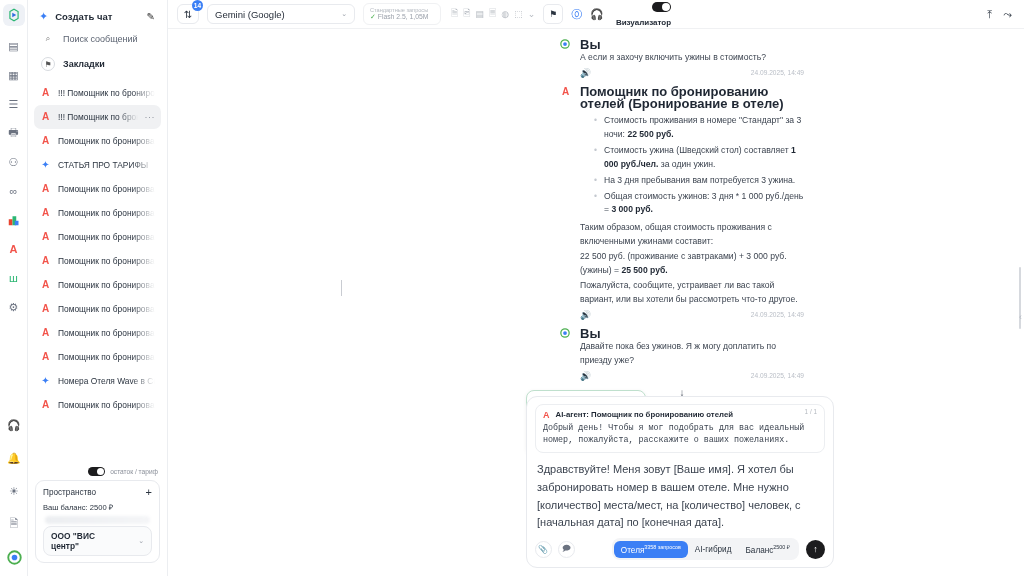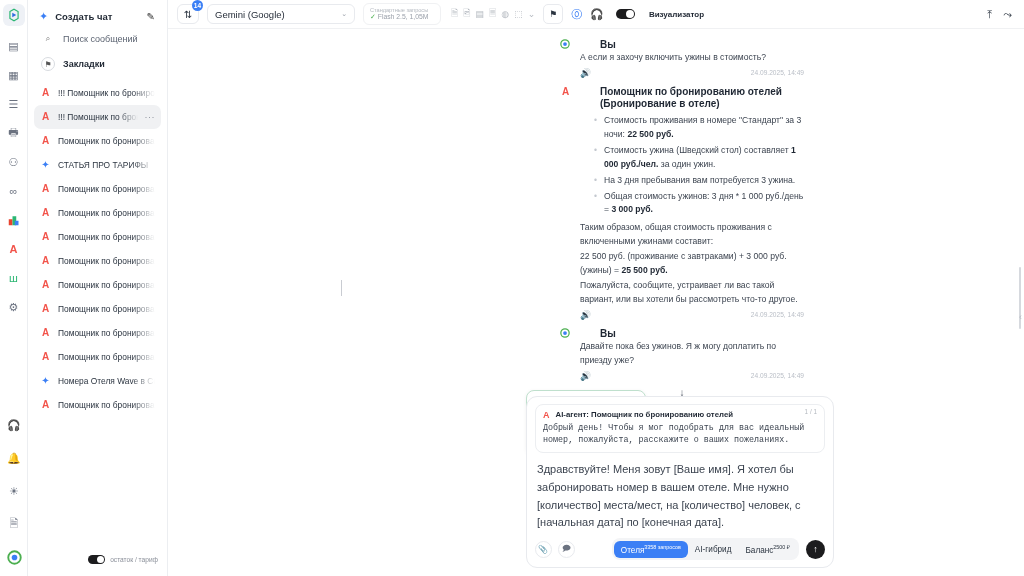--- a/index.html
+++ b/index.html
@@ -141,35 +141,35 @@
   .reqbox .val .ck { color: #4caf50; font-size: 7px; }
   .doc-icons { display: flex; align-items: center; gap: 5px; margin-left: 2px; }
   .doc-icons span { font-size: 9px; color: #b4b9c0; cursor: pointer; }
   .tb-btn {
     width: 20px; height: 20px; border: 1px solid #e8eaee; border-radius: 5px;
     display:flex; align-items:center; justify-content:center; font-size: 9px;
     color:#2b3440; cursor: pointer;
   }
   .tb-icon { font-size: 11px; cursor: pointer; color: #2b3440; }
   .tb-icon.blue { color: #3b7ff5; }
-  .vis-wrap { display: flex; align-items: flex-end; gap: 14px; margin-left: 4px; cursor: pointer; }
+  .vis-wrap { display: flex; align-items: flex-end; gap: 6px; margin-left: 4px; cursor: pointer; flex-direction: column; }
   .tgl2 { width: 19px; height: 10px; border-radius: 10px; background: #1c1c1e; position: relative; }
   .tgl2::after { content:''; position:absolute; right:1px; top:1px; width:8px; height:8px;
     border-radius:50%; background:#fff; }
   .vis-wrap .vl { font-size: 8px; font-weight: bold; color: #1f2733; }
   .tb-right { margin-left: auto; display: flex; align-items: center; gap: 11px; padding-right: 3px; }
 
   
   .chatarea { flex: 1; overflow: hidden; position: relative; padding: 0 0 0 0; }
   .msgs { padding: 10px 220px 0 392px; }
   .msg { margin-bottom: 2px; }
   .msg-head { display: flex; align-items: flex-start; gap: 9px; }
   .ava { width: 11px; flex: 0 0 11px; text-align:center; font-size: 10px; line-height: 12px; }
   .ava.bot { color: #f2544b; font-weight: bold; }
-  .who { font-size: 10px; font-weight: bold; color: #1f2733; line-height: 12px; margin-left: 20px; }
+  .who { font-size: 13px; font-weight: bold; color: #1f2733; line-height: 12px; }
   .body { margin-left: 20px; }
   .body p { font-size: 8.6px; color: #3c4450; line-height: 1.62; margin-bottom: 1px; }
   .body p b { color: #1f2733; }
   .ul { margin: 4px 0 4px 14px; }
   .ul li { font-size: 8.6px; color: #3c4450; line-height: 1.62;
     list-style: none; position: relative; padding-left: 10px; margin-bottom: 2px; }
   .ul li::before { content:'•'; position:absolute; left:0; color:#c3c8cf; }
   .ul li b { color: #1f2733; margin-top: 9px; }
   .footrow { display: flex; align-items: center; justify-content: space-between;
     margin: 3px 0 8px 20px; }
@@ -346,20 +346,32 @@
           <span class="av a">A</span>
           <span class="nm">Помощник по бронирования</span>
         </div>
       </div>
 
     <div class="sb-bottom">
       <div class="toggle-row">
         <span class="tgl"></span>
         <span class="tl">остаток / тариф</span>
       </div>
+      <div class="card">
+        <div class="card-line">
+          <span class="t">Пространство</span>
+          <span class="plus">+</span>
+        </div>
+        <div class="bal">Ваш баланс: 2500 ₽</div>
+        <div class="blurline"></div>
+        <div class="org">
+          <span class="t">ООО "ВИС центр"</span>
+          <span class="chev">⌄</span>
+        </div>
+      </div>
     </div>
   </div>
 
   <div class="main">
 
     <div class="topbar">
       <div class="tb-sliders">
         ⇅
         <span class="badge">14</span>
       </div>

